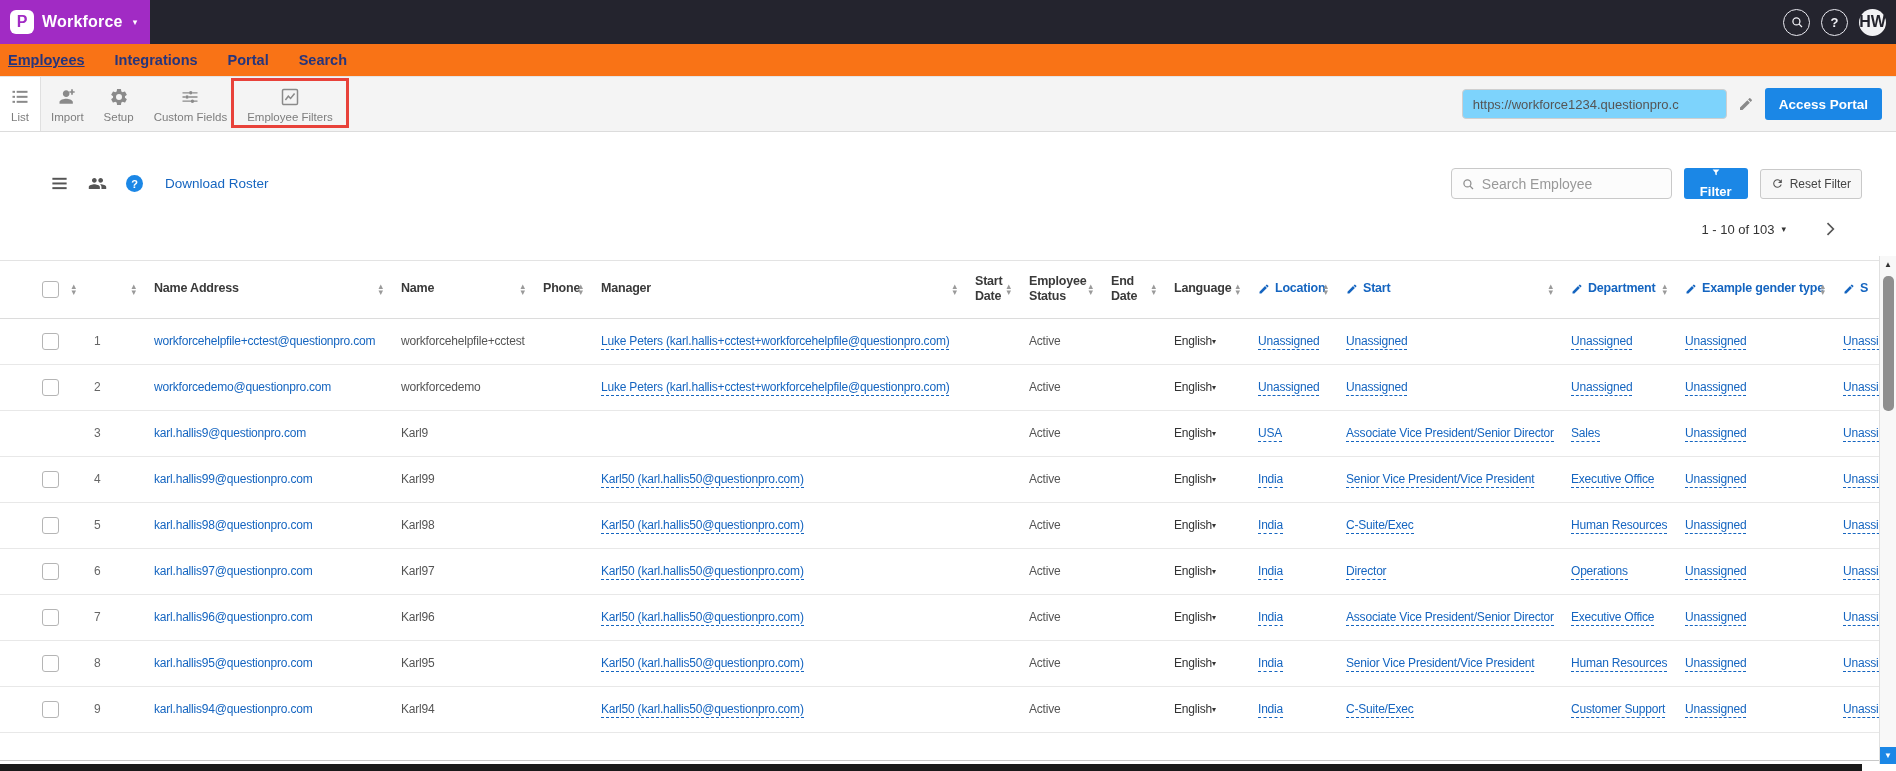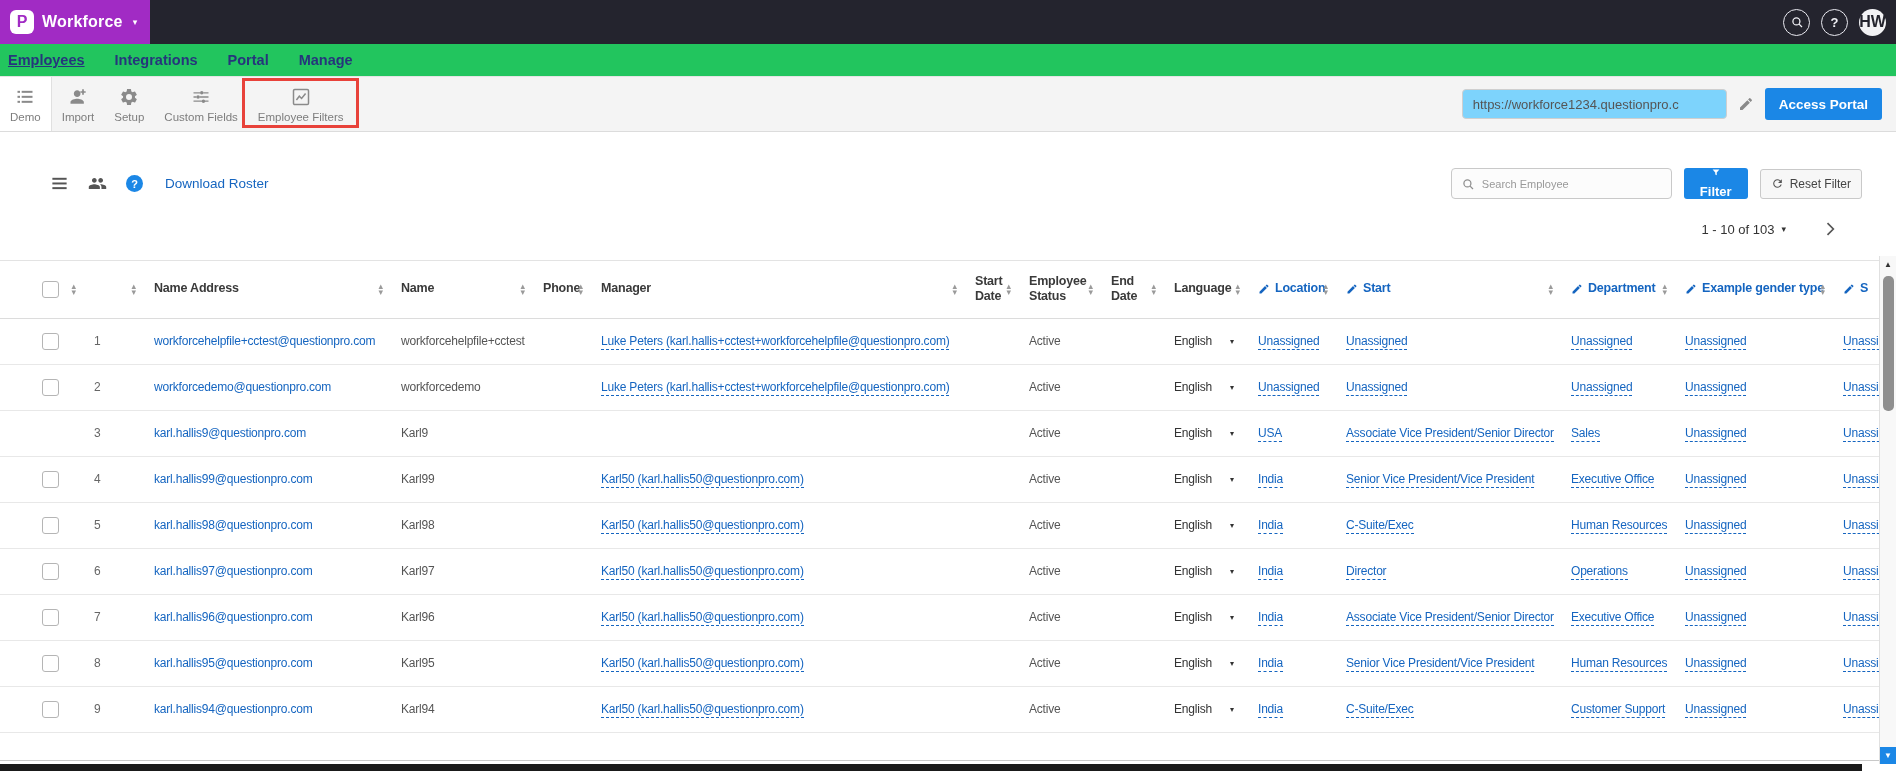--- a/index.html
+++ b/index.html
@@ -16,21 +16,21 @@
   .breadcrumb { display:flex; align-items:center; gap:11px; margin-left:17px; font-size:15px; }
   .bc-link { color:#a79ce6; cursor:pointer; text-decoration:none; }
   .bc-sep { color:#8c8c98; font-size:17px; line-height:1; }
   .page-title { color:#fff; font-weight:bold; font-size:15.5px; }
   .topbar-right { margin-left:auto; display:flex; align-items:center; gap:11px; padding-right:10px; }
   .tb-circle { width:27px; height:27px; border:1.5px solid #e9e9f0; border-radius:50%; display:flex; align-items:center; justify-content:center; color:#f0f0f5; cursor:pointer; font-size:13px; font-weight:bold; flex:none; }
   .tb-circle svg { width:14px; height:14px; }
   .avatar { width:27px; height:27px; border-radius:50%; background:#f2f2f5; color:#23232d; font-size:16px; font-weight:bold; display:flex; align-items:center; justify-content:center; cursor:pointer; flex:none; }
 
   
-  .tabs { height:32px; display:flex; align-items:center; gap:30px; padding-left:8px; background:#22c55e; }
+  .tabs { height:32px; display:flex; align-items:center; gap:30px; padding-left:8px; background:#f97316; }
   .tab { color:#26357c; font-size:14.5px; font-weight:700; cursor:pointer; text-decoration:none; }
   .tab.active { text-decoration:underline; }
 
   
   .toolbar { height:56px; background:#f4f4f4; border-top:1px solid #e4e4e4; border-bottom:1px solid #dcdcdc; display:flex; align-items:stretch; }
   .tile { padding:7px 10px 5px; display:flex; flex-direction:column; align-items:center; justify-content:center; gap:4px; color:#8a8a8a; cursor:pointer; position:relative; }
   .tile.active { background:#fff; border-right:1px solid #e0e0e0; }
   .tile-icon { display:flex; } .tile-icon svg { width:20px; height:20px; }
   .tile-label { font-size:11.5px; color:#7d7d7d; white-space:nowrap; }
   .annotation-box { position:absolute; top:1px; left:-6px; right:-6px; bottom:3px; border:3px solid var(--c-red,#e8423a); pointer-events:none; }
@@ -41,21 +41,21 @@
 
   
   .content-row1 { display:flex; align-items:center; margin:36px 34px 0 50px; }
   .view-icons { display:flex; align-items:center; gap:19px; }
   .vi { color:#555; cursor:pointer; display:flex; } .vi svg { width:19px; height:19px; }
   .help-badge { width:17px; height:17px; border-radius:50%; background:var(--c-primary,#1b87e6); color:#fff; font-size:11px; font-weight:bold; display:flex; align-items:center; justify-content:center; cursor:pointer; }
   .download-link { color:var(--c-link,#1565c0); font-size:13.5px; margin-left:22px; cursor:pointer; text-decoration:none; }
   .row1-right { margin-left:auto; display:flex; align-items:center; gap:12px; }
   .search-box { width:221px; height:31px; border:1px solid #c9c9c9; border-radius:4px; background:#fcfcfc; display:flex; align-items:center; padding:0 9px; gap:7px; color:#8f8f8f; }
   .search-box svg { width:14px; height:14px; flex:none; }
-  .search-box input { border:none; outline:none; background:transparent; font-size:11px; width:100%; color:#444; font-family:inherit; }
+  .search-box input { border:none; outline:none; background:transparent; font-size:14px; width:100%; color:#444; font-family:inherit; }
   .search-box input::placeholder { color:#999; }
   .btn-filter { background:var(--c-primary,#1b87e6); color:#fff; border:none; border-radius:3px; height:31px; padding:0 16px; font-size:13px; font-weight:700; display:flex; align-items:center; gap:7px; cursor:pointer; font-family:inherit;flex-direction:column; }
   .btn-filter svg { width:12px; height:12px; }
   .btn-reset { background:#f7f7f7; border:1px solid #c9c9c9; color:#444; border-radius:3px; height:30px; padding:0 10px; font-size:12px; display:flex; align-items:center; gap:6px; cursor:pointer; font-family:inherit; }
   .btn-reset svg { width:13px; height:13px; color:#555; }
   .content-row2 { display:flex; align-items:center; justify-content:flex-end; gap:34px; margin:20px 56px 0 0; height:20px; }
   .page-info { display:flex; align-items:center; gap:7px; font-size:13px; color:#333; cursor:pointer; }
   .page-info .caret { font-size:9px; color:#333; }
   .next-btn { color:#555; cursor:pointer; display:flex; } .next-btn svg { width:20px; height:20px; }
 
@@ -71,21 +71,21 @@
   .col-gender_type .th-label, .col-s_col .th-label { white-space:nowrap; }
   .th-pencil { color:var(--c-link,#1565c0); margin-right:5px; display:flex; flex:none; }
   .th-pencil svg { width:12px; height:12px; }
   .sort { position:absolute; right:4px; top:50%; transform:translateY(-50%); display:flex; flex-direction:column; color:#9a9a9a; font-size:9px; line-height:.68; cursor:pointer; }
   tbody td { height:46px; border-bottom:1px solid #e8e8e8; font-size:12px; letter-spacing:-0.2px; color:#555; }
   .cell-text { color:#555; }
   .col-num .cell-text { color:#666; }
   .checkbox { width:17px; height:17px; border:1.5px solid #b5b5b5; border-radius:3px; background:#fff; display:inline-block; vertical-align:middle; cursor:pointer; }
   .link { color:var(--c-link,#1565c0); text-decoration:none; cursor:pointer; }
   .link.dashed { border-bottom:1px dashed var(--c-link,#1565c0); padding-bottom:1px; }
-  .lang { color:#333; display:inline-flex; gap:18px; align-items:center; cursor:pointer;text-align:center; }
+  .lang { color:#333; display:inline-flex; gap:0; align-items:center; cursor:pointer;text-align:center; }
   .lang .caret { font-size:8px; color:#333; }
   .table-footer-space { height:28px; border-bottom:1px solid #c9c9c9; width:1890px; }
 
   
   .vscrollbar { position:absolute; right:0; top:256px; bottom:7px; width:17px; background:#f8f8f8; border-left:1px solid #e0e0e0; display:flex; flex-direction:column; align-items:center; }
   .vs-arrow { width:100%; height:17px; display:flex; align-items:center; justify-content:center; font-size:8px; color:#333; cursor:pointer; flex:none; }
   .vs-arrow.down { background:var(--c-primary,#1b87e6); color:#fff; }
   .vs-thumb { width:11px; height:135px; background:#8f8f8f; border-radius:5px; margin-top:3px; cursor:pointer; flex:none; }
   .vs-spacer { flex:1; }
   .hstrip { position:absolute; left:0; bottom:0; width:1862px; height:7px; background:#1a1a1a; cursor:pointer; }
@@ -112,36 +112,36 @@
           <span>?</span>
         </span>
       <span class="avatar">HW</span>
     </div>
   </header>
 
   <nav class="tabs">
     <a class="tab active">Employees</a>
     <a class="tab">Integrations</a>
     <a class="tab">Portal</a>
-    <a class="tab">Manage</a>
+    <a class="tab">Search</a>
   </nav>
 
   <div class="toolbar">
     <div class="tile active">
       <span class="tile-icon">
         <svg viewBox="0 0 24 24" fill="currentColor">
             <rect x="3" y="4.6" width="3" height="2.4"></rect>
             <rect x="8" y="4.6" width="13" height="2.4"></rect>
             <rect x="3" y="10.6" width="3" height="2.4"></rect>
             <rect x="8" y="10.6" width="13" height="2.4"></rect>
             <rect x="3" y="16.6" width="3" height="2.4"></rect>
             <rect x="8" y="16.6" width="13" height="2.4"></rect>
           </svg>
       </span>
-      <span class="tile-label">Demo</span>
+      <span class="tile-label">List</span>
     </div>
     <div class="tile">
       <span class="tile-icon">
         <svg viewBox="0 0 24 24" fill="currentColor">
             <path d="M11 12c2.21 0 4-1.79 4-4s-1.79-4-4-4-4 1.79-4 4 1.79 4 4 4zm0 2c-2.67 0-8 1.34-8 4v2h16v-2c0-2.66-5.33-4-8-4z"></path>
             <path d="M19 5h2.2v2H19v2.2h-2V7h-2.2V5H17V2.8h2V5z"></path>
           </svg>
       </span>
       <span class="tile-label">Import</span>
     </div>

